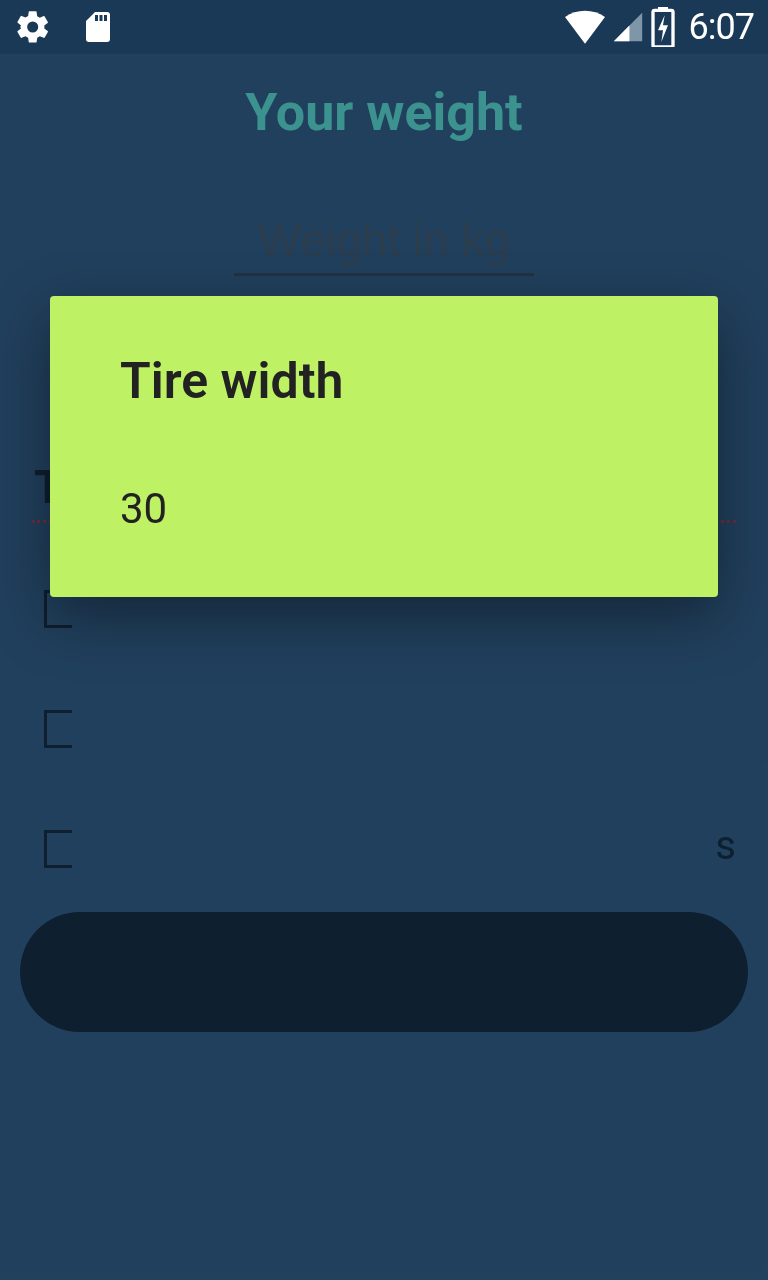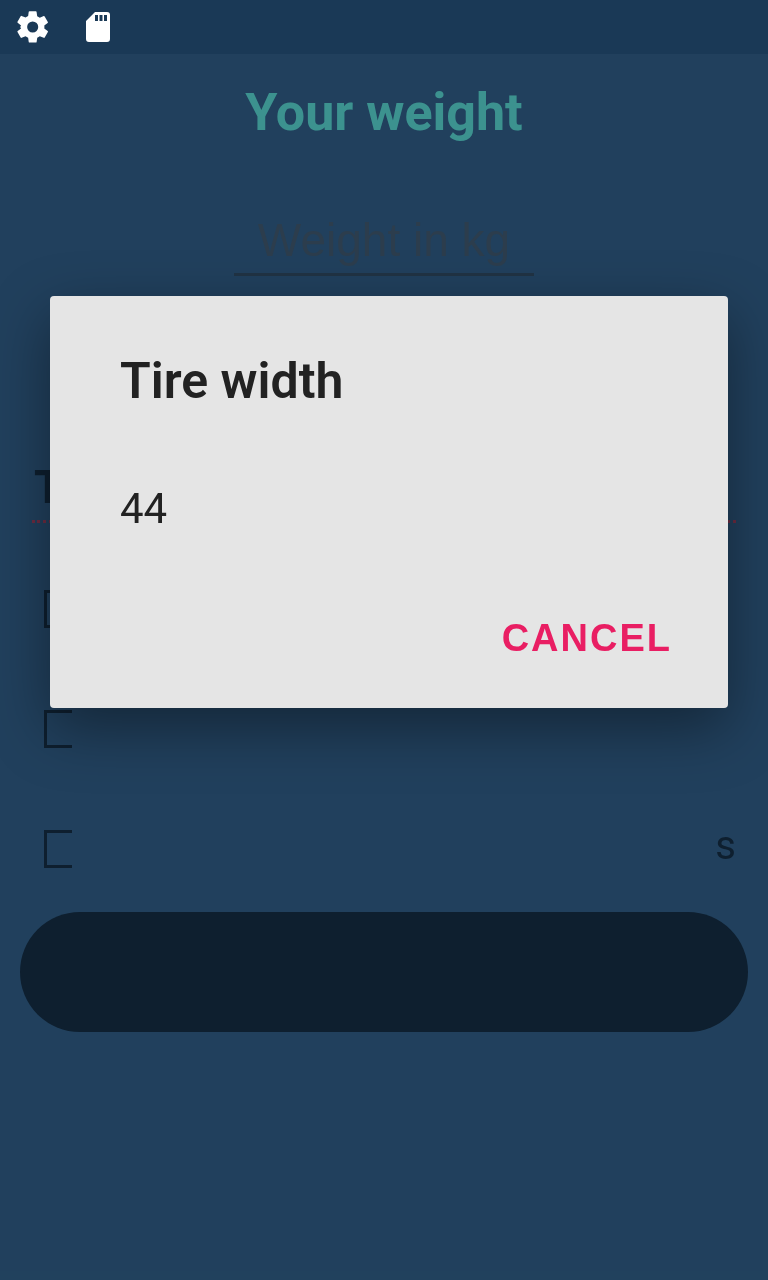--- a/index.html
+++ b/index.html
@@ -89,23 +89,23 @@
   
   .dim {
     position: absolute;
     top: 54px; left: 0; right: 0; bottom: 0;
     background: rgba(20, 40, 60, 0.45);
   }
 
   
   .dialog {
     position: absolute;
-    left: 50px; right: 40px;
+    left: 50px; right: 50px;
     top: 296px;
-    background: #e5e5e5;
+    background: #bef264;
     border-radius: 4px;
     box-shadow: 0 20px 60px rgba(0,0,0,0.4);
     padding-bottom: 20px;
   }
   .dialog-title {
     font-size: 50px;
     font-weight: 600;
     color: #222;
     padding: 56px 70px 30px 70px;
   }
@@ -140,35 +140,53 @@
       <svg width="38" height="38" viewBox="0 0 24 24" fill="#fff">
           <path d="M19.14,12.94a7.07,7.07,0,0,0,.05-.94,7.07,7.07,0,0,0-.05-.94l2.11-1.65a.5.5,0,0,0,.12-.64l-2-3.46a.5.5,0,0,0-.61-.22l-2.49,1a7,7,0,0,0-1.62-.94l-.38-2.65A.5.5,0,0,0,13.8,2H9.8a.5.5,0,0,0-.49.42L8.93,5.07a7,7,0,0,0-1.62.94l-2.49-1a.5.5,0,0,0-.61.22l-2,3.46a.5.5,0,0,0,.12.64L4.44,11a7.07,7.07,0,0,0-.5.94,7.07,7.07,0,0,0,.5.94L2.33,14.53a.5.5,0,0,0-.12.64l2,3.46a.5.5,0,0,0,.61.22l2.49-1a7,7,0,0,0,1.62.94l.38,2.65a.5.5,0,0,0,.49.42h4a.5.5,0,0,0,.49-.42l.38-2.65a7,7,0,0,0,1.62-.94l2.49,1a.5.5,0,0,0,.61-.22l2-3.46a.5.5,0,0,0-.12-.64ZM11.8,15.5A3.5,3.5,0,1,1,15.3,12,3.5,3.5,0,0,1,11.8,15.5Z"></path>
         </svg>
     </span>
     <span class="ico">
       <svg width="36" height="40" viewBox="0 0 24 24" fill="#fff">
           <path d="M18 2H10L4 8v12a2 2 0 0 0 2 2h12a2 2 0 0 0 2-2V4a2 2 0 0 0-2-2zM12 8h-2V4h2zm3 0h-2V4h2zm3 0h-2V4h2z"></path>
         </svg>
     </span>
   </div>
+  <div class="status-right">
+    <span class="ico">
+      <svg width="40" height="34" viewBox="0 0 24 20" fill="#fff">
+          <path d="M12 20 L24 4 C17 -1 7 -1 0 4 Z"></path>
+        </svg>
+    </span>
+    <span class="ico">
+      <svg width="34" height="34" viewBox="0 0 24 24">
+          <path d="M2 22 L22 2 L22 22 Z" fill="#7f95a8"></path>
+          <path d="M2 22 L13 11 L13 22 Z" fill="#fff"></path>
+        </svg>
+    </span>
+    <span class="ico">
+      <svg width="24" height="40" viewBox="0 0 14 24">
+          <rect x="1" y="2" width="12" height="22" rx="1" fill="none" stroke="#fff" stroke-width="2"></rect>
+          <rect x="4" y="0" width="6" height="3" fill="#fff"></rect>
+          <path d="M8 5 L4 14 L7 14 L6 21 L10 11 L7 11 Z" fill="#fff"></path>
+        </svg>
+    </span>
+    <span class="time">6:07</span>
+  </div>
 </div>
 
 <div class="page">
   <div class="page-title">Your weight</div>
   <input class="weight-input" placeholder="Weight in kg" style="">
   <div class="bg-label">T</div>
   <div class="red-line"></div>
   <div class="checkbox-stub" style="top:536px"></div>
   <div class="checkbox-stub" style="top:656px"></div>
   <div class="checkbox-stub" style="top:776px"></div>
   <div class="side-text">s</div>
   <div class="big-button"></div>
 </div>
 
 <div class="dim"></div>
 
 <div class="dialog">
   <div class="dialog-title">Tire width</div>
-  <div class="option">44</div>
-  <div class="dialog-actions">
-    <button class="cancel-btn">CANCEL</button>
-  </div>
+  <div class="option">30</div>
 </div>
 
 </body></html>

